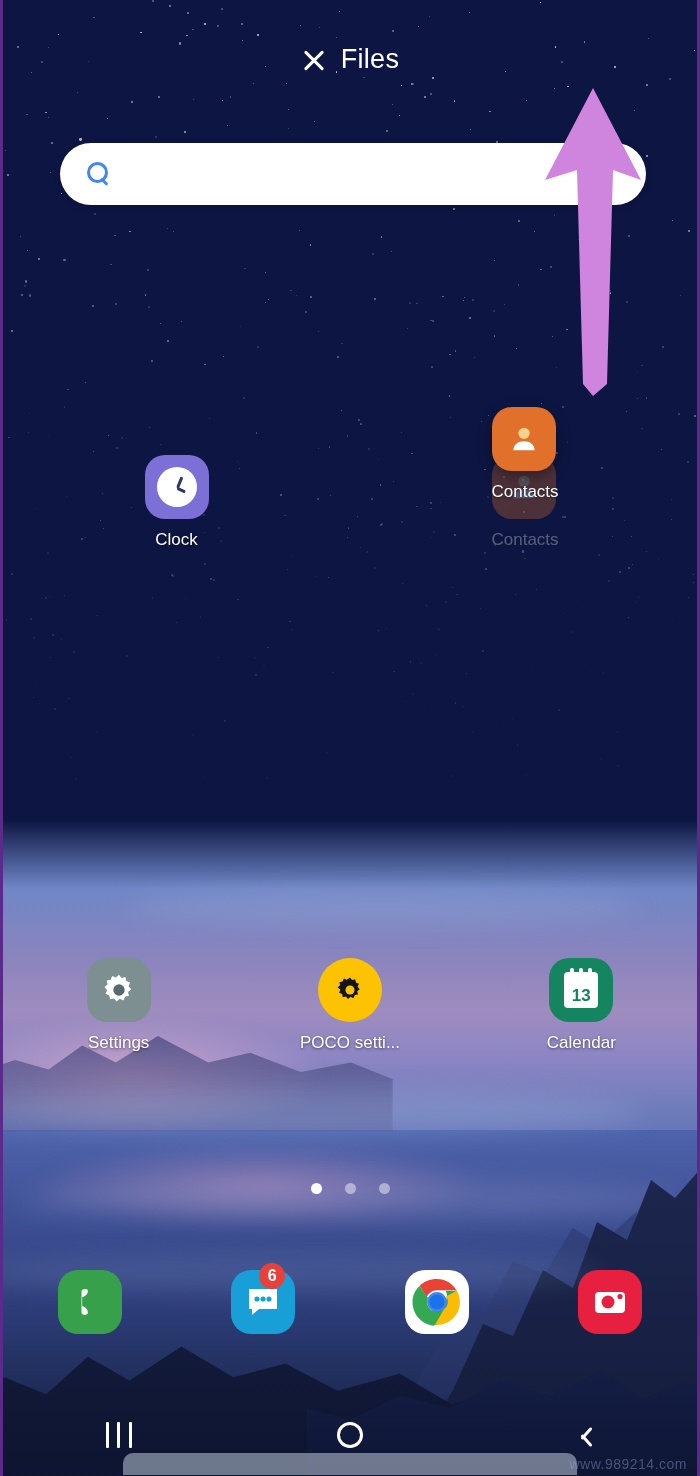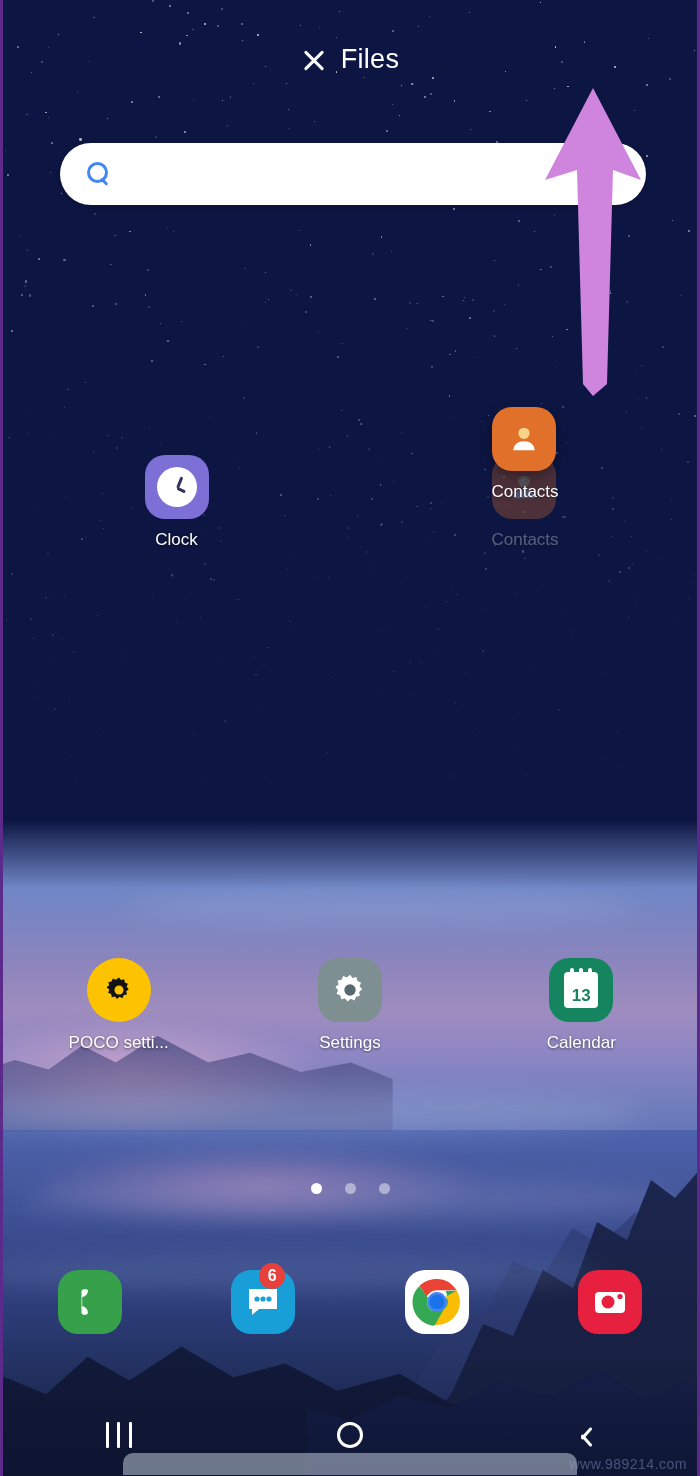--- a/index.html
+++ b/index.html
@@ -721,40 +721,40 @@
 
   </div>
 
   <div class="clockw">
   </div>
 
   <div class="row row2">
 
     <div class="cell">
       <div class="icon-box">
+        <div class="sq" style="background:#7d8f90;">
+          <svg width="38" height="38" viewBox="0 0 24 24">
+            <path d="M12 2.4l1.6 2 2.5-.6.5 2.5 2.4 1-1 2.3 1.7 2-2 1.6.6 2.5-2.5.5-1 2.4-2.3-1-2 1.7-1.6-2-2.5.6-.5-2.5-2.4-1 1-2.3-1.7-2 2-1.6-.6-2.5 2.5-.5 1-2.4 2.3 1z" fill="#fff"></path>
+            <circle cx="12" cy="12" r="3.6" fill="#56696c"></circle>
+          </svg>
+        </div>
+      </div>
+      <div class="app-label">Settings</div>
+    </div>
+
+    <div class="cell">
+      <div class="icon-box">
         <div class="circ" style="background:#fdc300;">
           <svg width="32" height="32" viewBox="0 0 24 24">
             <path d="M12 2.6l1.5 1.9 2.4-.6.5 2.4 2.3 1-1 2.2 1.6 1.9-1.9 1.5.6 2.4-2.4.5-1 2.3-2.2-1-1.9 1.6-1.5-1.9-2.4.6-.5-2.4-2.3-1 1-2.2L2.7 10l1.9-1.5-.6-2.4 2.4-.5 1-2.3 2.2 1z" fill="#141414"></path>
             <circle cx="12" cy="12" r="3.4" fill="#fdc300"></circle>
           </svg>
         </div>
       </div>
       <div class="app-label">POCO setti...</div>
-    </div>
-
-    <div class="cell">
-      <div class="icon-box">
-        <div class="sq" style="background:#7d8f90;">
-          <svg width="38" height="38" viewBox="0 0 24 24">
-            <path d="M12 2.4l1.6 2 2.5-.6.5 2.5 2.4 1-1 2.3 1.7 2-2 1.6.6 2.5-2.5.5-1 2.4-2.3-1-2 1.7-1.6-2-2.5.6-.5-2.5-2.4-1 1-2.3-1.7-2 2-1.6-.6-2.5 2.5-.5 1-2.4 2.3 1z" fill="#fff"></path>
-            <circle cx="12" cy="12" r="3.6" fill="#56696c"></circle>
-          </svg>
-        </div>
-      </div>
-      <div class="app-label">Settings</div>
     </div>
 
     <div class="cell">
       <div class="icon-box">
         <div class="sq" style="background:#14855f;">
           <span style="width:34px;height:36px;background:#fff;border-radius:4px;display:flex;align-items:flex-end;justify-content:center;position:relative;box-sizing:border-box;padding-bottom:4px;">
             <span style="position:absolute;left:6px;top:-4px;width:4px;height:9px;background:#fff;border-radius:2px;"></span>
             <span style="position:absolute;left:15px;top:-4px;width:4px;height:9px;background:#fff;border-radius:2px;"></span>
             <span style="position:absolute;left:24px;top:-4px;width:4px;height:9px;background:#fff;border-radius:2px;"></span>
             <span style="font-size:17px;font-weight:bold;color:#14855f;line-height:1;">13</span>

